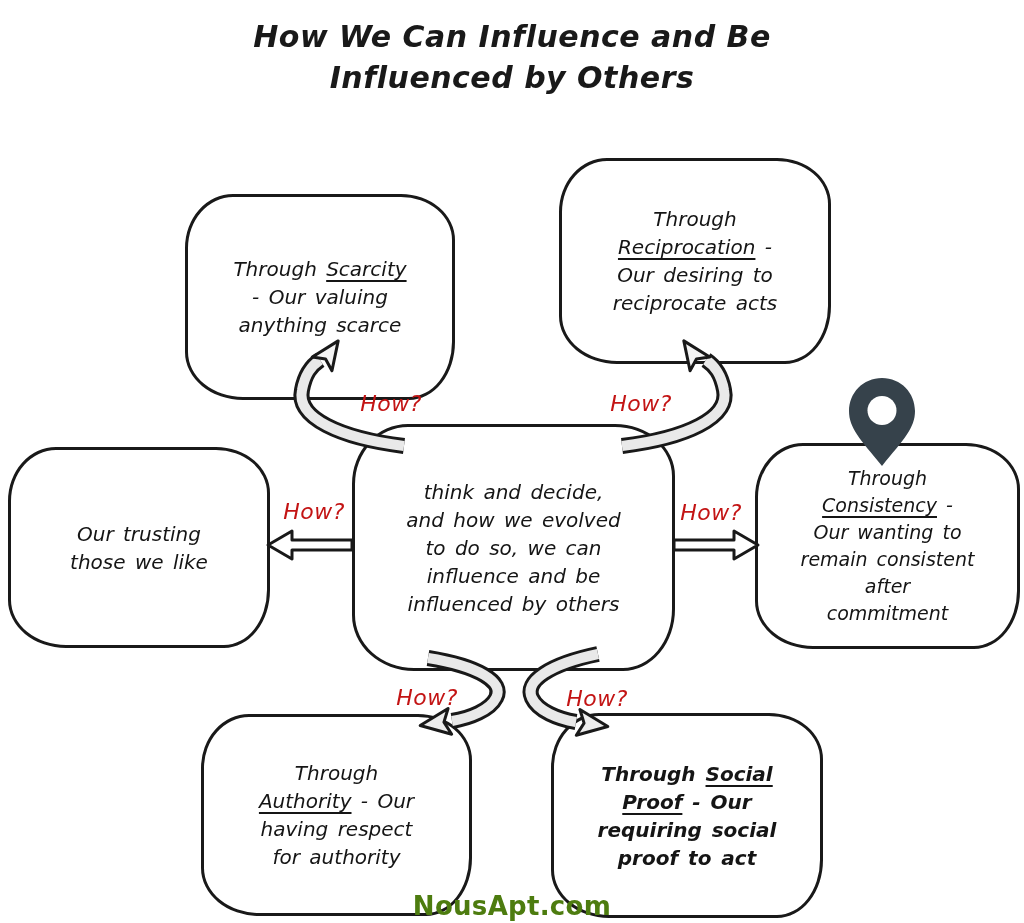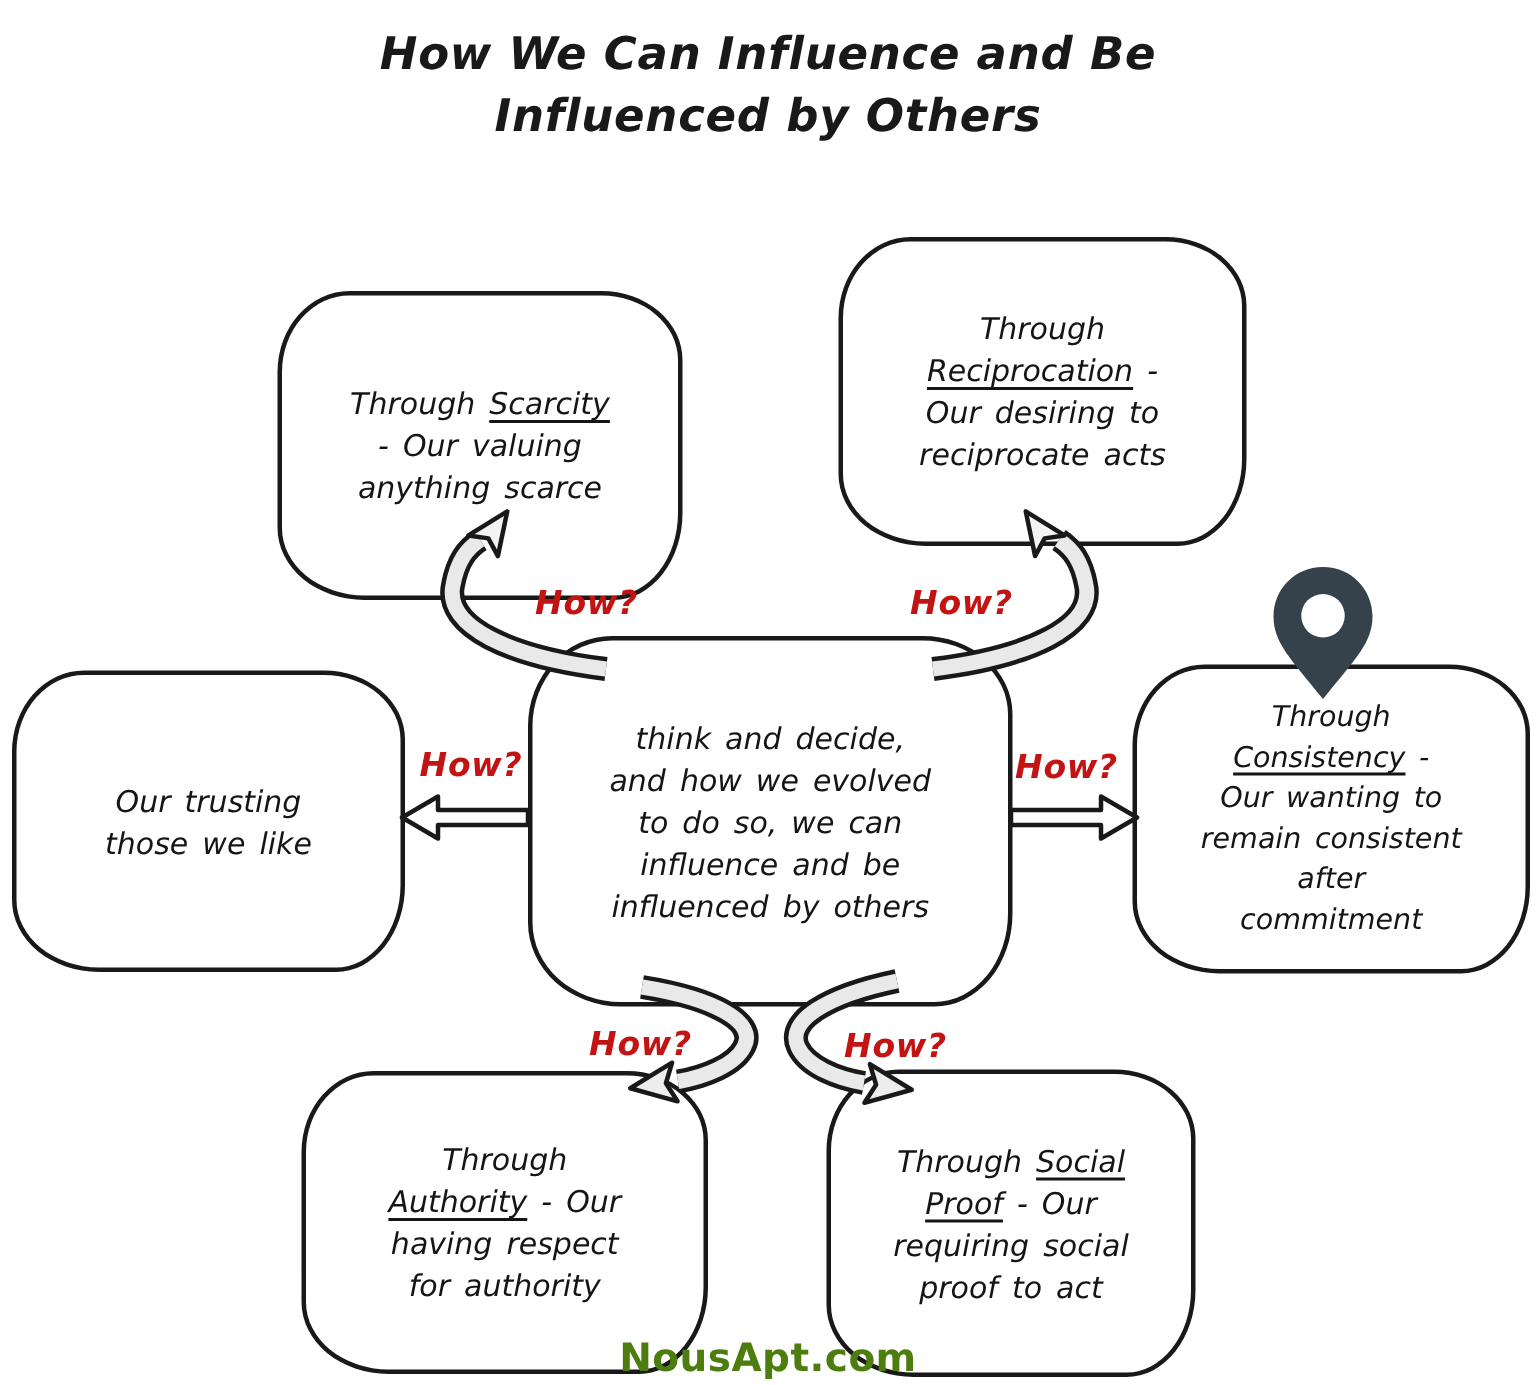--- a/index.html
+++ b/index.html
@@ -22,21 +22,21 @@
   }
   .box-center{border-radius:56px 60px 52px 62px / 60px 52px 62px 56px;}
   .boxtext{
     font-style:italic;font-size:20px;line-height:1.4;word-spacing:3px;color:#151515;
   }
   .boxtext .ln{display:block;white-space:nowrap;}
   .u{text-decoration:underline;text-underline-offset:4px;text-decoration-thickness:2px;}
   
   .how{
     position:absolute;transform:translate(-50%,-50%);
-    font-style:italic;font-weight:bold;font-size:22px;color:#c31414;
+    font-style:italic;font-weight:normal;font-size:22px;color:#c31414;
     letter-spacing:.5px;z-index:6;white-space:nowrap;
   }
   
   .footer{
     position:absolute;bottom:2px;left:0;width:100%;text-align:center;
     font-weight:bold;font-size:26px;color:#4d7c0f;z-index:7;letter-spacing:.3px;
   }
   
   svg.overlay{position:absolute;left:0;top:0;z-index:5;pointer-events:none;}
 </style>
@@ -97,21 +97,21 @@
 
   <div class="box" style="left:201px;top:714px;width:271px;height:202px;">
     <div class="boxtext">
       <span class="ln">Through</span>
       <span class="ln"><span class="u">Authority</span><span> - Our</span></span>
       <span class="ln">having respect</span>
       <span class="ln">for authority</span>
     </div>
   </div>
 
-  <div class="box" style="left:551px;top:713px;width:246px;height:205px;">
+  <div class="box" style="left:551px;top:713px;width:272px;height:205px;font-weight:bold;">
     <div class="boxtext">
       <span class="ln"><span>Through </span><span class="u">Social</span></span>
       <span class="ln"><span class="u">Proof</span><span> - Our</span></span>
       <span class="ln">requiring social</span>
       <span class="ln">proof to act</span>
     </div>
   </div>
 
   <svg class="overlay" width="1024" height="923" viewBox="0 0 1024 923" xmlns="http://www.w3.org/2000/svg">
 

